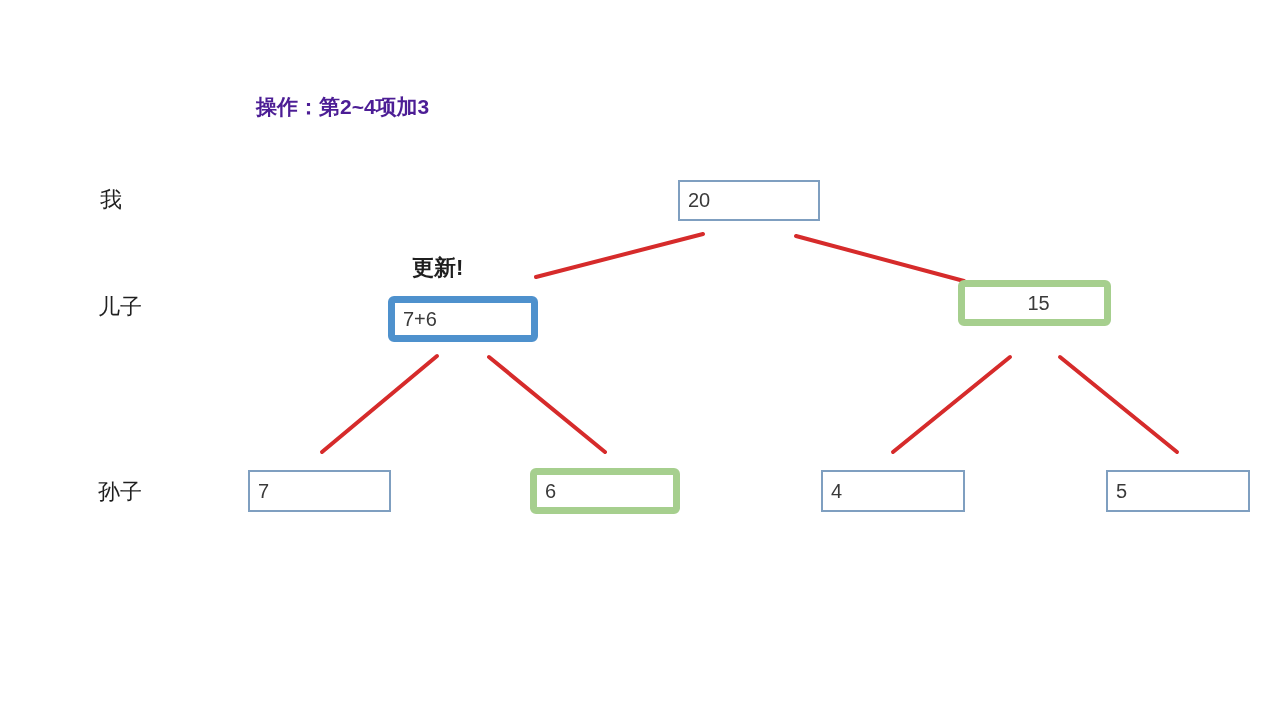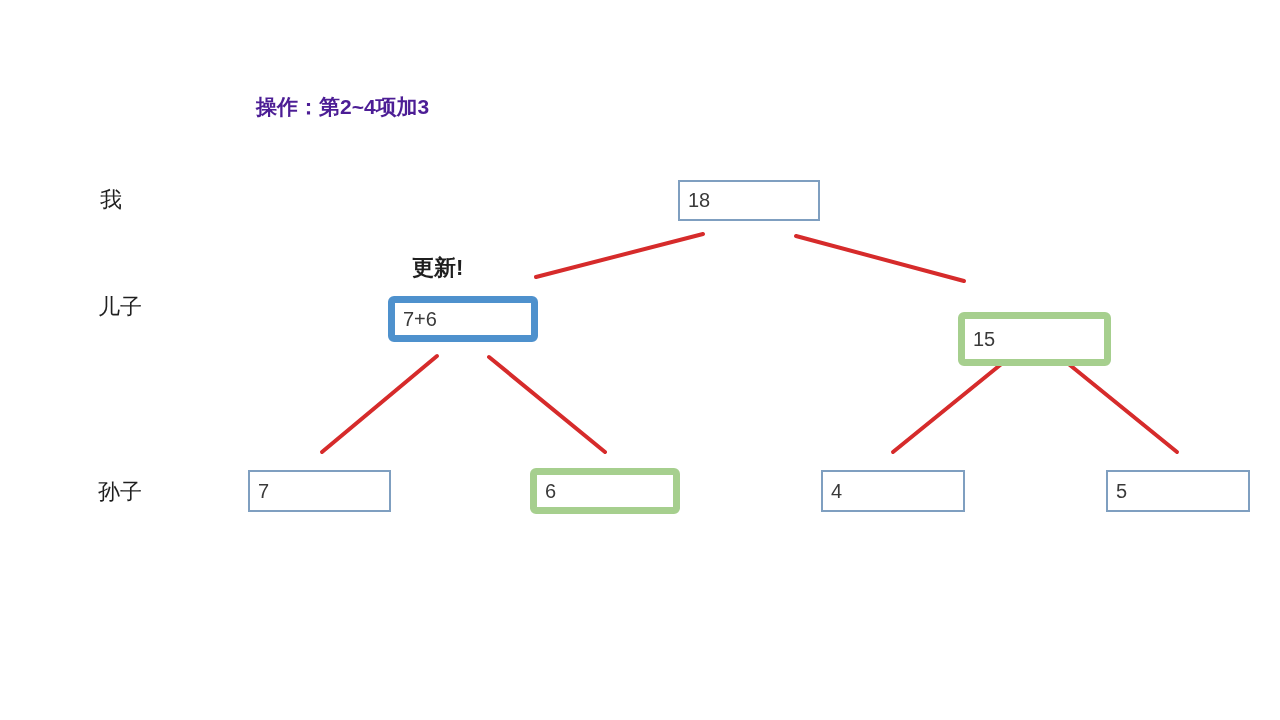--- a/index.html
+++ b/index.html
@@ -54,21 +54,21 @@
     font-size: 20px;
     color: #3a3a3a;
   }
   .node .val { padding-left: 8px; }
   .node.thin { border: 2px solid var(--box-border, #7f9fc0); }
   .node.thick-blue  { border: 7px solid var(--hl-blue, #4e91cd);  border-radius: 6px; }
   .node.thick-green { border: 7px solid var(--hl-green, #a6cf8e); border-radius: 6px; }
 
   .node.root    { left: 678px;  top: 180px; width: 142px; height: 41px; }
   .node.child-l { left: 388px;  top: 296px; width: 150px; height: 46px; }
-  .node.child-r { left: 958px;  top: 312px; width: 153px; height: 54px; }
+  .node.child-r { left: 958px;  top: 280px; width: 153px; height: 46px; justify-content: center; }
   .node.g1      { left: 248px;  top: 470px; width: 143px; height: 42px; }
   .node.g2      { left: 530px;  top: 468px; width: 150px; height: 46px; }
   .node.g3      { left: 821px;  top: 470px; width: 144px; height: 42px; }
   .node.g4      { left: 1106px; top: 470px; width: 144px; height: 42px; }
 
   .note {
     position: absolute;
     font-size: 22px;
     color: #1f1f1f;
     white-space: pre-line;
@@ -93,21 +93,21 @@
 
   <div class="title">操作：第2~4项加3</div>
 
   <div class="row-label me">我</div>
   <div class="row-label son">儿子</div>
   <div class="row-label gson">孙子</div>
 
   <div class="note update">更新!</div>
 
   <div class="node thin root">
-    <span class="val">18</span>
+    <span class="val">20</span>
   </div>
 
   <div class="node thick-blue child-l">
     <span class="val">7+6</span>
   </div>
 
   <div class="node thick-green child-r">
     <span class="val">15</span>
   </div>
 

